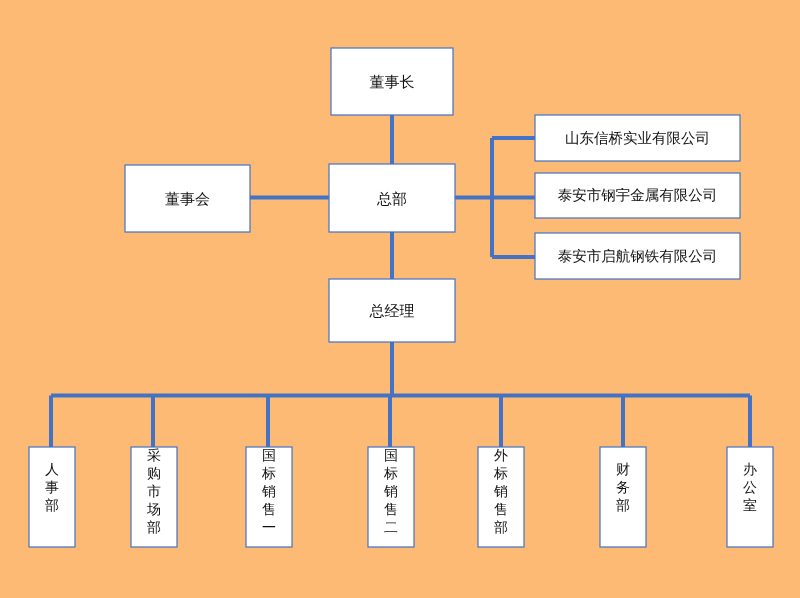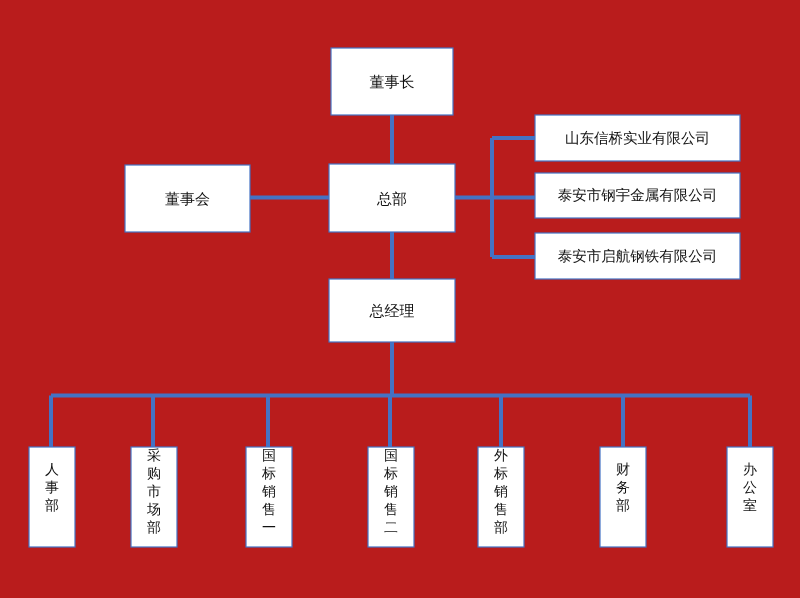--- a/index.html
+++ b/index.html
@@ -10,21 +10,21 @@
   body {
     width: 800px;
     height: 598px;
     font-family: "DejaVu Sans", "Liberation Sans", sans-serif;
     overflow: hidden;
   }
   #chart-root {
     position: relative;
     width: 800px;
     height: 598px;
-    background: #b91c1c;
+    background: #fdba74;
   }
   svg.org-svg {
     position: absolute;
     top: 0;
     left: 0;
     width: 800px;
     height: 598px;
   }
   .node-box {
     fill: #ffffff;

